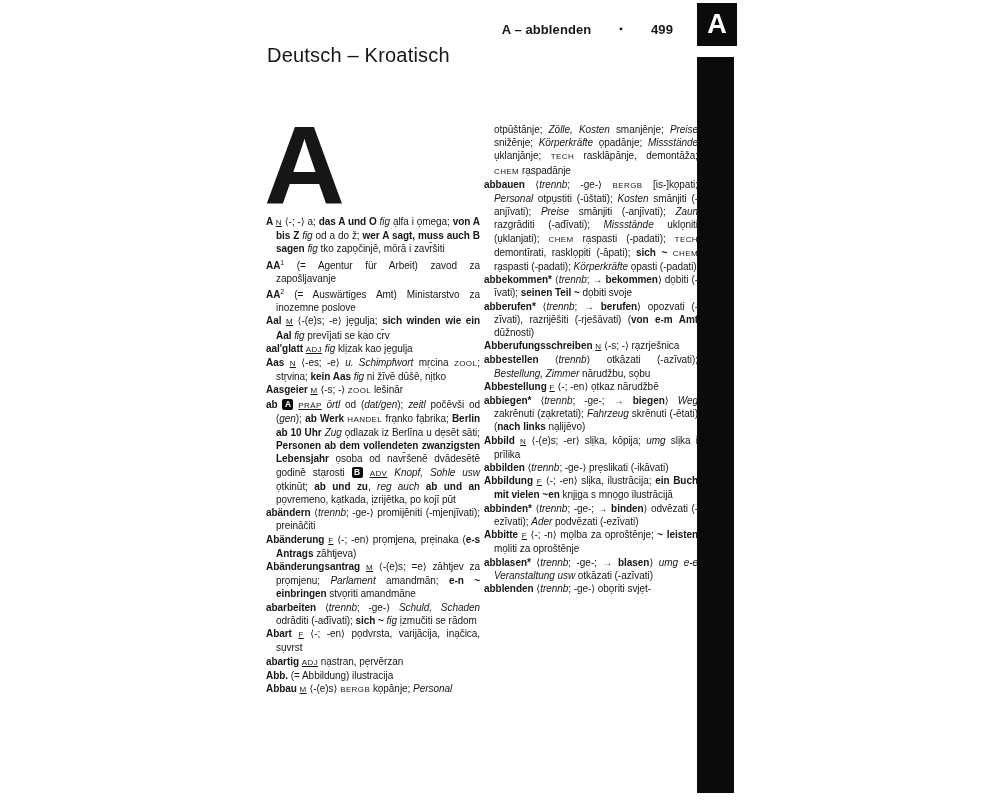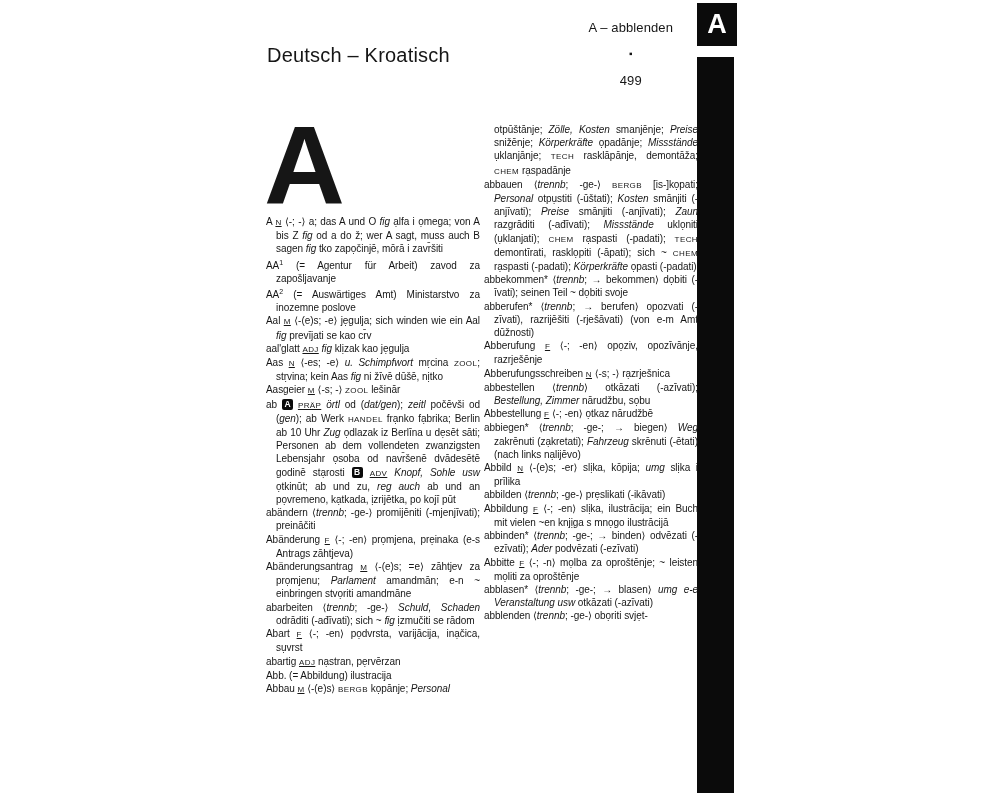--- a/index.html
+++ b/index.html
@@ -7,22 +7,22 @@
     width:1000px;height:800px;position:relative;overflow:hidden;
     background:#ffffff;color:#161616;
     font-family:"Liberation Sans",sans-serif;
     -webkit-font-smoothing:antialiased;
   }
   .page{position:absolute;inset:0;}
 
   
   .running-head-row{
     position:absolute;top:20px;right:327px;height:18px;
-    display:flex;align-items:center;gap:14px;
-    font-size:13px;font-weight:400;letter-spacing:.1px;flex-direction:column;
+    display:flex;align-items:center;gap:28px;
+    font-size:13px;font-weight:700;letter-spacing:.1px;
   }
   .sep-square{font-size:10px;line-height:10px;}
 
   
   .thumb-tab{
     position:absolute;left:697px;top:3px;width:40px;height:43px;
     background:#0b0b0b;color:#fff;
     display:flex;align-items:center;justify-content:center;
     font-size:27px;font-weight:700;
   }
@@ -46,21 +46,21 @@
     position:absolute;width:214px;
     font-size:10px;line-height:13.2px;letter-spacing:-.05px;
     text-align:justify;
   }
   .col-left{left:266px;top:215px;height:578px;}
   .col-right{left:484px;top:123px;height:670px;}
 
   .entry{text-indent:-10px;padding-left:10px;}
   .entry.cont{text-indent:0;padding-left:10px;}
 
-  .r-b{font-weight:400;}
+  .r-b{font-weight:700;}
   .r-i{font-style:italic;}
   .r-t{}
   .r-u{font-size:8px;text-decoration:underline;letter-spacing:.4px;}
   .r-f{font-size:8px;letter-spacing:.4px;}
   .r-sup{font-size:7px;vertical-align:4px;font-weight:400;}
   .r-box{
     display:inline-block;background:#0b0b0b;color:#fff;
     width:11px;height:11px;line-height:11px;border-radius:2px;
     font-size:8.5px;font-weight:700;text-align:center;text-indent:0;
     vertical-align:1px;
@@ -102,21 +102,20 @@
       <div class="entry"><span class="r-b">Abart </span><span class="r-u">F</span><span class="r-t"> ⟨-; -en⟩ pọdvrsta, varijācija, inạčica, sụvrst</span></div>
       <div class="entry"><span class="r-b">abartig </span><span class="r-u">ADJ</span><span class="r-t"> nạstran, pẹrvērzan</span></div>
       <div class="entry"><span class="r-b">Abb. </span><span class="r-t">(= Abbildung) ilustracija</span></div>
       <div class="entry"><span class="r-b">Abbau </span><span class="r-u">M</span><span class="r-t"> ⟨-(e)s⟩ </span><span class="r-f">BERGB</span><span class="r-t"> kọpānje; </span><span class="r-i">Personal</span></div>
     </div>
   <div class="col col-right">
       <div class="entry cont"><span class="r-t">otpūštānje; </span><span class="r-i">Zölle, Kosten </span><span class="r-t">smanjēnje; </span><span class="r-i">Preise </span><span class="r-t">snižēnje; </span><span class="r-i">Körperkräfte </span><span class="r-t">ọpadānje; </span><span class="r-i">Missstände </span><span class="r-t">ụklanjānje; </span><span class="r-f">TECH</span><span class="r-t"> rasklāpānje, demontāža; </span><span class="r-f">CHEM</span><span class="r-t"> rạspadānje</span></div>
       <div class="entry"><span class="r-b">abbauen </span><span class="r-t">⟨</span><span class="r-i">trennb</span><span class="r-t">; -ge-⟩ </span><span class="r-f">BERGB</span><span class="r-t"> [is-]kọpati; </span><span class="r-i">Personal </span><span class="r-t">otpụstiti (-ūštati); </span><span class="r-i">Kosten </span><span class="r-t">smānjiti (-anjīvati); </span><span class="r-i">Preise </span><span class="r-t">smānjiti (-anjīvati); </span><span class="r-i">Zaun </span><span class="r-t">razgrāditi (-ađīvati); </span><span class="r-i">Missstände </span><span class="r-t">uklọniti (ụklanjati); </span><span class="r-f">CHEM</span><span class="r-t"> rạspasti (-padati); </span><span class="r-f">TECH</span><span class="r-t"> demontīrati, rasklọpiti (-āpati); </span><span class="r-b">sich ~ </span><span class="r-f">CHEM</span><span class="r-t"> rạspasti (-padati); </span><span class="r-i">Körperkräfte </span><span class="r-t">ọpasti (-padati)</span></div>
       <div class="entry"><span class="r-b">abbekommen* </span><span class="r-t">⟨</span><span class="r-i">trennb</span><span class="r-t">; → </span><span class="r-b">bekommen</span><span class="r-t">⟩ dọbiti (-īvati); </span><span class="r-b">seinen Teil ~ </span><span class="r-t">dọbiti svoje</span></div>
       <div class="entry"><span class="r-b">abberufen* </span><span class="r-t">⟨</span><span class="r-i">trennb</span><span class="r-t">; → </span><span class="r-b">berufen</span><span class="r-t">⟩ opozvati (-zīvati), razrijēšiti (-rješāvati) (</span><span class="r-b">von e-m Amt </span><span class="r-t">dūžnosti)</span></div>
-      <div class="entry"><span class="r-b">Abberufung </span><span class="r-u">F</span><span class="r-t"> ⟨-; -en⟩ opọziv, opozīvānje, razrješēnje</span></div>
       <div class="entry"><span class="r-b">Abberufungsschreiben </span><span class="r-u">N</span><span class="r-t"> ⟨-s; -⟩ rạzrješnica</span></div>
       <div class="entry"><span class="r-b">abbestellen </span><span class="r-t">⟨</span><span class="r-i">trennb</span><span class="r-t">⟩ otkāzati (-azīvati); </span><span class="r-i">Bestellung, Zimmer </span><span class="r-t">nārudžbu, sọbu</span></div>
       <div class="entry"><span class="r-b">Abbestellung </span><span class="r-u">F</span><span class="r-t"> ⟨-; -en⟩ ọtkaz nārudžbē</span></div>
       <div class="entry"><span class="r-b">abbiegen* </span><span class="r-t">⟨</span><span class="r-i">trennb</span><span class="r-t">; -ge-; → </span><span class="r-b">biegen</span><span class="r-t">⟩ </span><span class="r-i">Weg </span><span class="r-t">zakrēnuti (zạkretati); </span><span class="r-i">Fahrzeug </span><span class="r-t">skrēnuti (-ētati) (</span><span class="r-b">nach links </span><span class="r-t">nạlijēvo)</span></div>
       <div class="entry"><span class="r-b">Abbild </span><span class="r-u">N</span><span class="r-t"> ⟨-(e)s; -er⟩ slịka, kōpija; </span><span class="r-i">umg </span><span class="r-t">slịka i prīlika</span></div>
       <div class="entry"><span class="r-b">abbilden </span><span class="r-t">⟨</span><span class="r-i">trennb</span><span class="r-t">; -ge-⟩ prẹslikati (-ikāvati)</span></div>
       <div class="entry"><span class="r-b">Abbildung </span><span class="r-u">F</span><span class="r-t"> ⟨-; -en⟩ slịka, ilustrācija; </span><span class="r-b">ein Buch mit vielen ~en </span><span class="r-t">knjịga s mnọgo ilustrācijā</span></div>
       <div class="entry"><span class="r-b">abbinden* </span><span class="r-t">⟨</span><span class="r-i">trennb</span><span class="r-t">; -ge-; → </span><span class="r-b">binden</span><span class="r-t">⟩ odvēzati (-ezīvati); </span><span class="r-i">Ader </span><span class="r-t">podvēzati (-ezīvati)</span></div>
       <div class="entry"><span class="r-b">Abbitte </span><span class="r-u">F</span><span class="r-t"> ⟨-; -n⟩ mọlba za oproštēnje; </span><span class="r-b">~ leisten </span><span class="r-t">mọliti za oproštēnje</span></div>
       <div class="entry"><span class="r-b">abblasen* </span><span class="r-t">⟨</span><span class="r-i">trennb</span><span class="r-t">; -ge-; → </span><span class="r-b">blasen</span><span class="r-t">⟩ </span><span class="r-i">umg e-e Veranstaltung usw </span><span class="r-t">otkāzati (-azīvati)</span></div>

